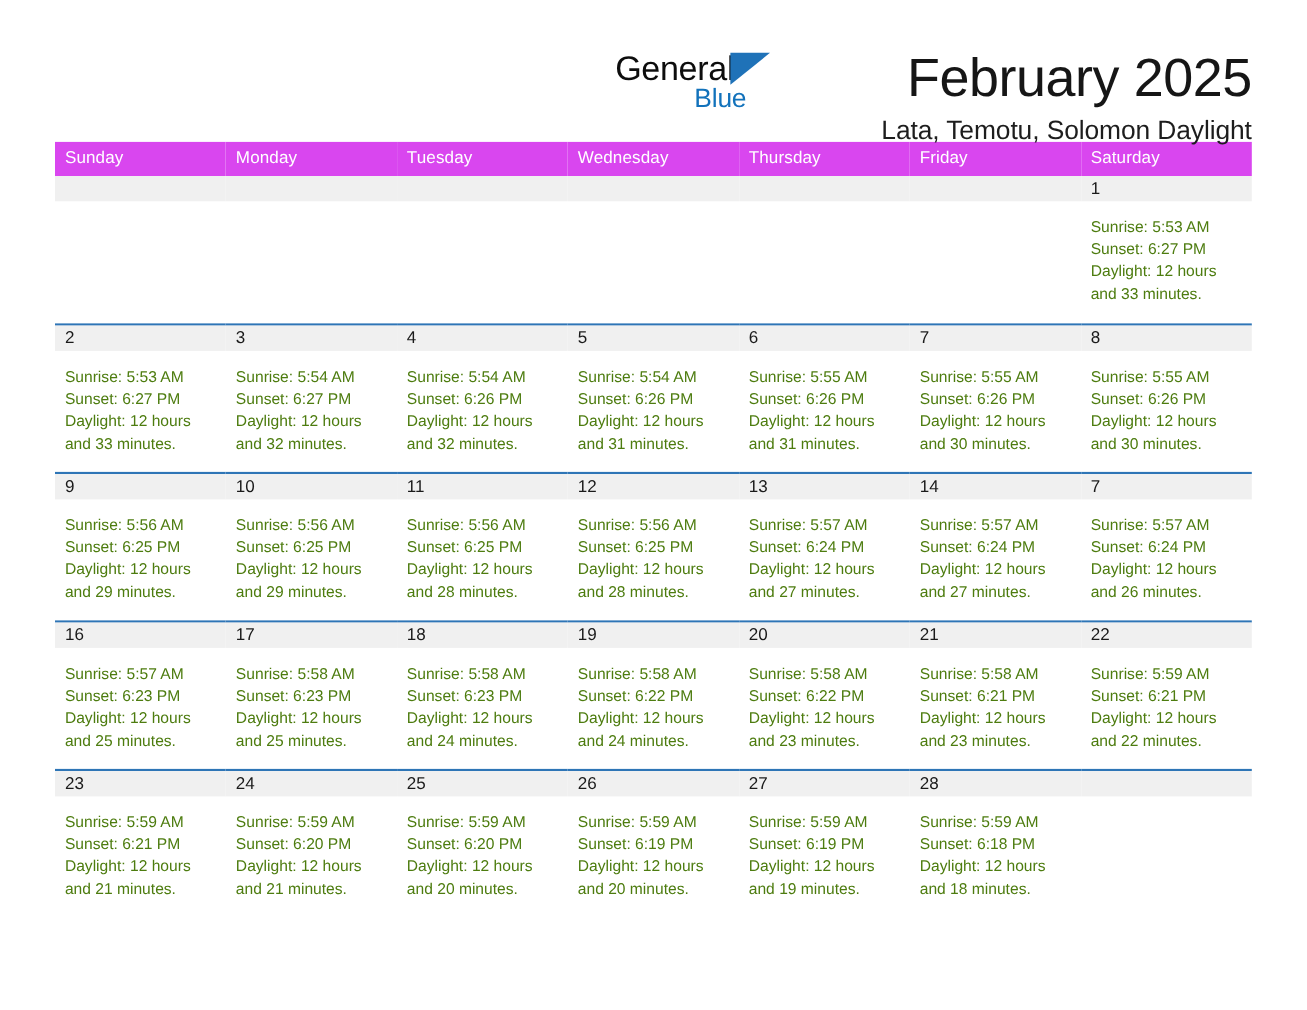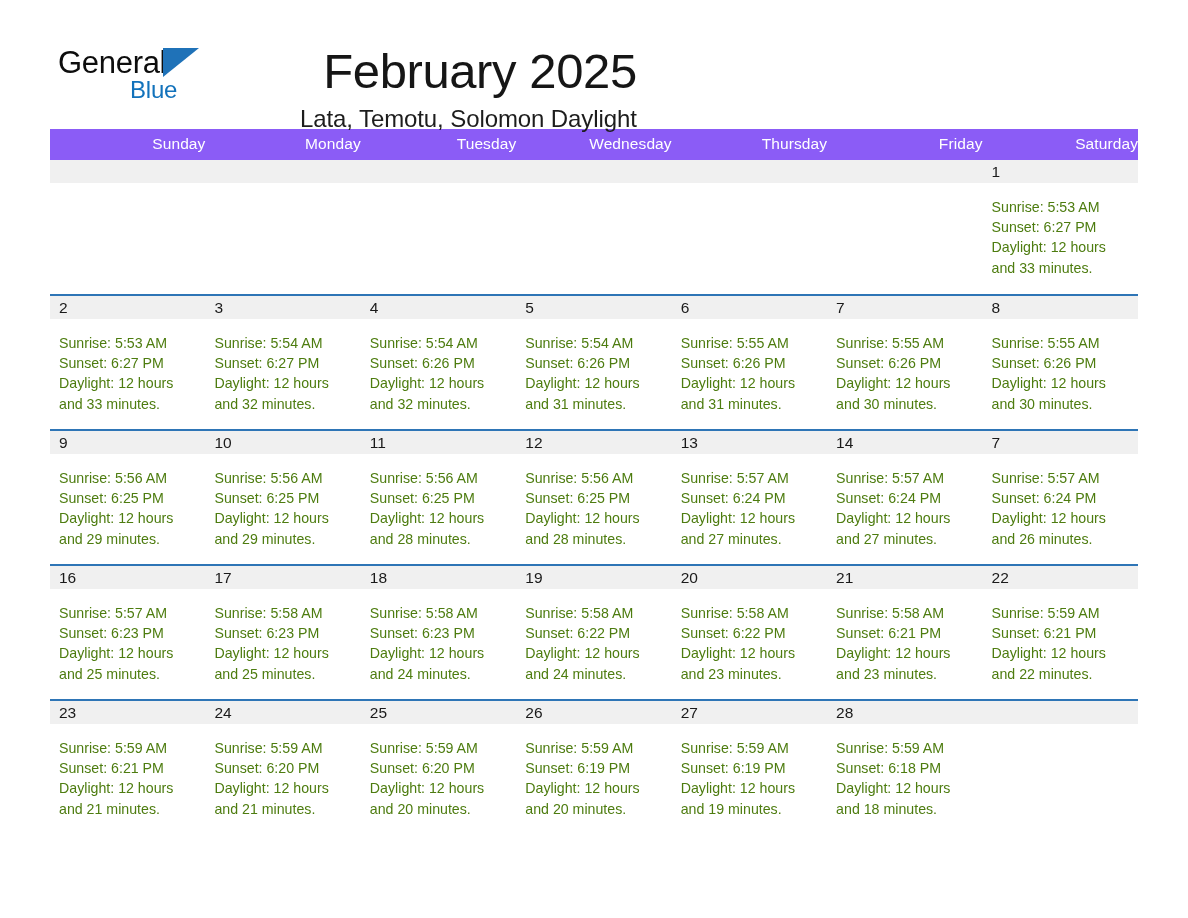--- a/index.html
+++ b/index.html
@@ -19,21 +19,21 @@
     position: relative;
     width: 1188px;
     height: 918px;
     padding: 0 50px;
   }
 
   
   .header {
     display: flex;
     align-items: flex-start;
-    justify-content: flex-start;
+    justify-content: flex-end;
     padding-top: 44px;
     height: 114px;
   }
   .brand {
     position: relative;
     width: 250px;
     height: 72px;
     padding-left: 8px;
   }
   .brand-general {
@@ -85,25 +85,25 @@
   }
 
   
   .calendar {
     width: 1088px;
     border-collapse: collapse;
     table-layout: fixed;
     margin-top: 15px;
   }
   .calendar th {
-    background: #8b5cf6;
+    background: #d946ef;
     color: #ffffff;
     font-weight: normal;
     font-size: 15.5px;
-    text-align: right;
+    text-align: left;
     padding: 6px 0 7px 9px;
     height: 29px;
     letter-spacing: 0.1px;
   }
   .calendar col { width: 155.4px; }
 
   .week-row > td {
     vertical-align: top;
     padding: 0;
     border-top: 2px solid #2e75b6;

